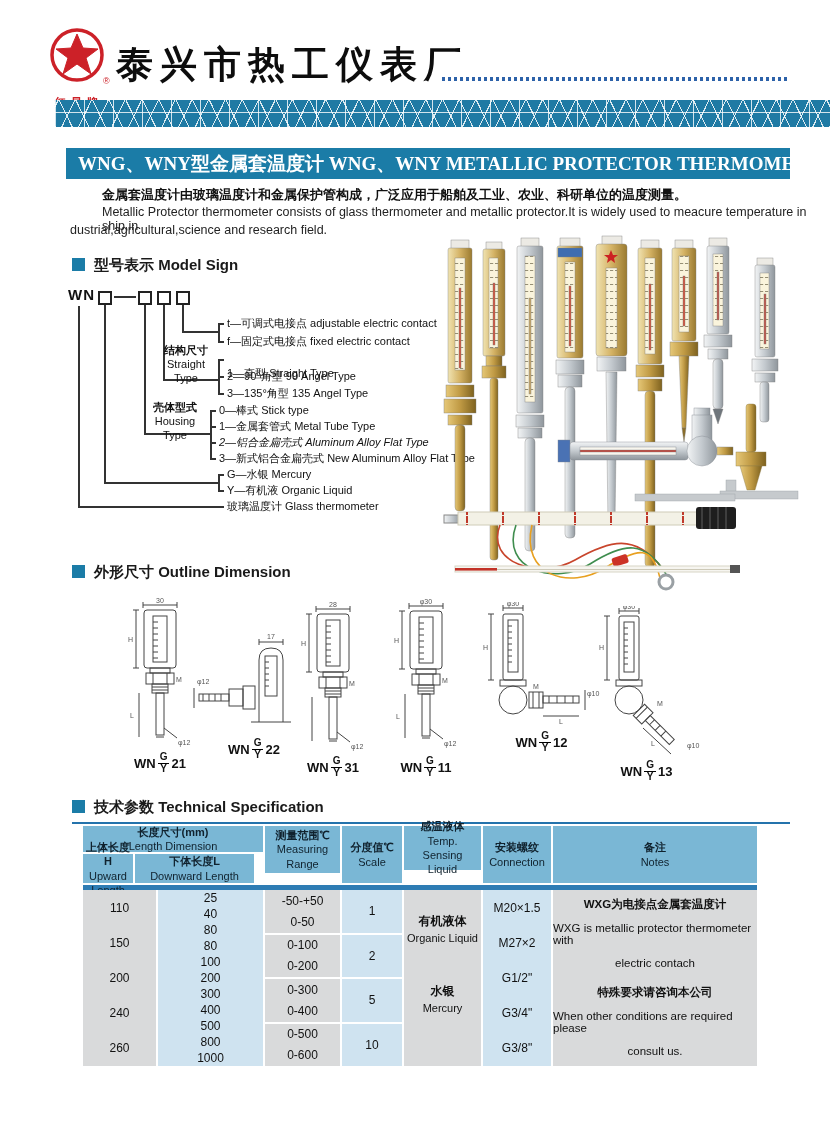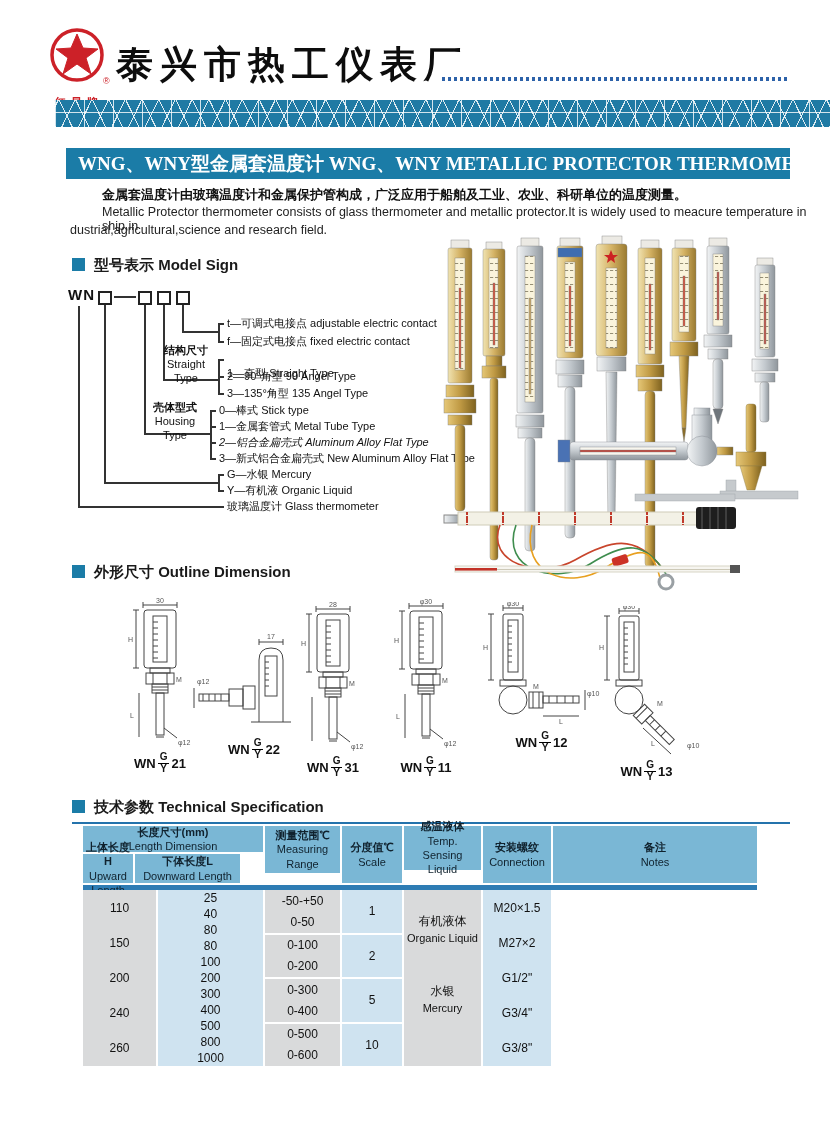--- a/index.html
+++ b/index.html
@@ -62,21 +62,21 @@
   .gap{width:2px;background:#fff;flex:none;}
   .hdiv{height:5px;background:#2e7cb4;margin-top:2px;}
   .tbody{display:flex;height:176px;margin-top:0;}
   .colgrey{background:#d9dadb;}
   .colblue{background:#cfe3f0;}
   .bcol{display:flex;flex-direction:column;}
   .bc{display:flex;align-items:center;justify-content:center;flex:1;}
   .grp{flex:1;display:flex;flex-direction:column;justify-content:space-around;align-items:center;border-bottom:2px solid #fff;}
   .grp:last-child{border-bottom:none;}
   .liquid-block{text-align:center;line-height:1.5;}
-  .liquid-block .cn{font-weight:normal;}
+  .liquid-block .cn{font-weight:bold;}
   .note-line{flex:1;display:flex;align-items:center;justify-content:center;font-size:11.5px;}
   .note-cn{font-weight:bold;}
 </style>
 </head>
 <body>
 
 <div class="page">
 
   <div class="logo-wrap">
     <svg width="62" height="64" viewBox="0 0 62 64">
@@ -514,21 +514,21 @@
           <div class="hcn">长度尺寸(mm)</div>
           <div>Length Dimension</div>
         </div>
         <div style="height:2px;background:#fff;"></div>
         <div style="display:flex;height:29px;">
           <div class="hcell" style="width:50px;align-items:flex-end;">
             <div class="hcn">上体长度H</div>
             <div>Upward Length</div>
           </div>
           <div class="gap"></div>
-          <div class="hcell" style="width:105px;">
+          <div class="hcell" style="width:119px;">
             <div class="hcn">下体长度L</div>
             <div>Downward Length</div>
           </div>
         </div>
       </div>
       <div class="gap"></div>
       <div class="hcell" style="width:75px;height:47px;">
         <div class="hcn">测量范围℃</div>
         <div>Measuring</div>
         <div>Range</div>
@@ -628,16 +628,24 @@
       </div>
       <div class="gap"></div>
       <div class="bcol colblue" style="width:68px;">
         <div class="bc">M20×1.5</div>
         <div class="bc">M27×2</div>
         <div class="bc">G1/2"</div>
         <div class="bc">G3/4"</div>
         <div class="bc">G3/8"</div>
       </div>
       <div class="gap"></div>
+      <div class="bcol colgrey" style="width:204px;">
+        <div class="note-line note-cn">WXG为电接点金属套温度计</div>
+        <div class="note-line">WXG is metallic protector thermometer with</div>
+        <div class="note-line">electric contach</div>
+        <div class="note-line note-cn">特殊要求请咨询本公司</div>
+        <div class="note-line">When other conditions are required please</div>
+        <div class="note-line">consult us.</div>
+      </div>
     </div>
   </div>
 
 </div>
 
 </body></html>

